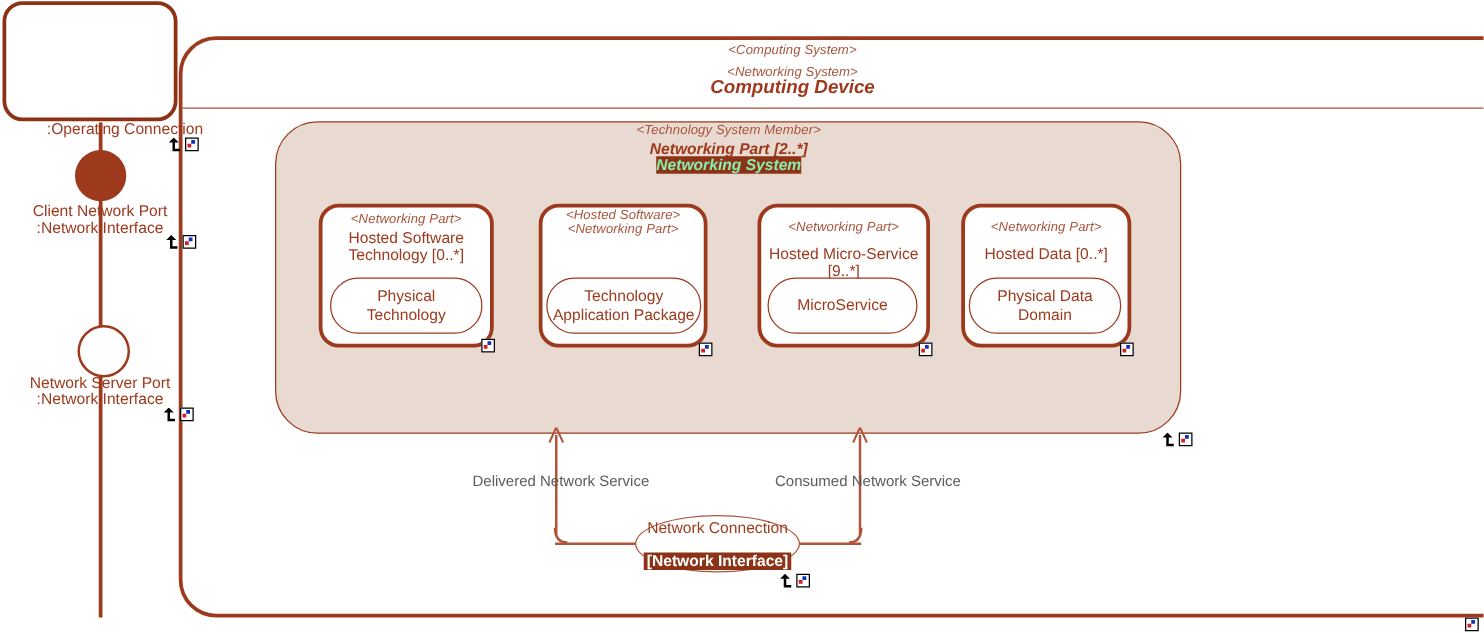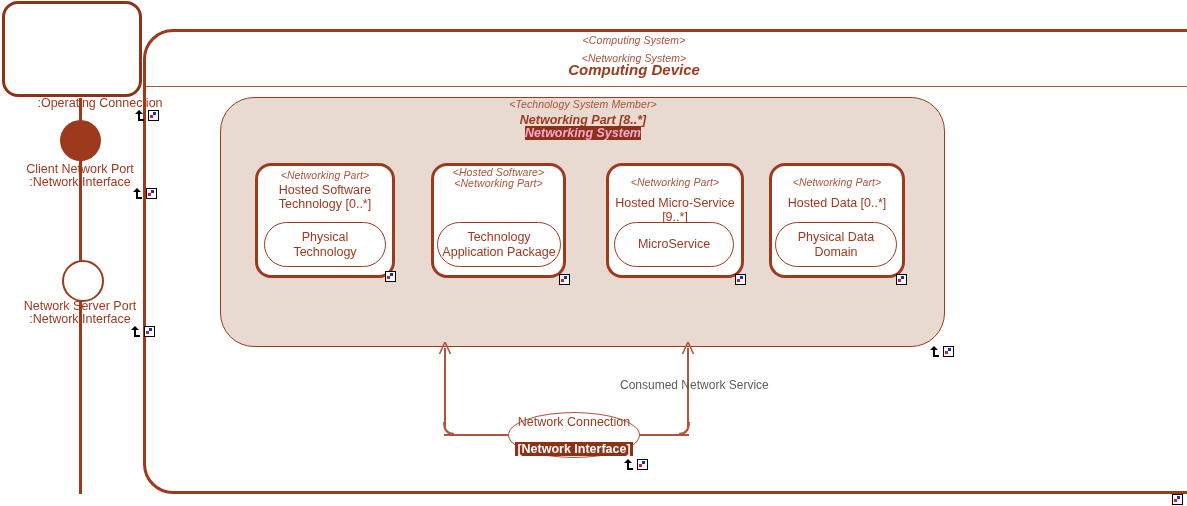--- a/index.html
+++ b/index.html
@@ -16,21 +16,21 @@
   }
 
   
   .t{position:absolute;text-align:center;line-height:1.12;color:#9d3a1e;}
   .stereo{font-style:italic;font-size:10.5px;color:#a9543c;letter-spacing:.1px;}
   .nm{font-style:italic;font-weight:bold;font-size:12.5px;color:#9d3a1e;}
   .plain{font-size:12.5px;color:#9d3a1e;}
   .hl{
     display:inline-block;
     background:#8c3317;
-    color:#f9a8d4;
+    color:#86efac;
     font-style:italic;
     font-weight:bold;
     font-size:12.5px;
     padding:0 0;
   }
   .hl2{
     display:inline-block;
     background:#8c3317;
     color:#ffffff;
     font-weight:bold;
@@ -155,21 +155,21 @@
   <div class="t stereo" style="left:434px;top:35px;width:400px;">&lt;Computing System&gt;</div>
   <div class="t stereo" style="left:434px;top:53px;width:400px;text-align:center;">&lt;Networking System&gt;</div>
   <div class="t" style="left:434px;top:61px;width:400px;">
     <span class="nm" style="font-size:15px;">Computing Device</span>
   </div>
 
   <div class="inner-region" style="left:220px;top:97px;width:725px;height:250px;"></div>
 
   <div class="t stereo" style="left:433px;top:99px;width:300px;">&lt;Technology System Member&gt;</div>
   <div class="t" style="left:433px;top:110px;width:300px;">
-    <span class="nm">Networking Part [8..*]</span>
+    <span class="nm">Networking Part [2..*]</span>
   </div>
   <div class="t" style="left:433px;top:123px;width:300px;">
     <span class="hl">Networking System</span>
   </div>
 
   <div class="part-box" style="left:255px;top:163px;width:140px;height:115px;"></div>
   <div class="t stereo" style="left:255px;top:170px;width:140px;">&lt;Networking Part&gt;</div>
   <div class="t plain" style="left:258px;top:183px;width:134px;">Hosted Software Technology [0..*]</div>
   <div class="inner-pill" style="left:264px;top:222px;width:122px;height:45px;">
     <span>Physical Technology</span>
@@ -273,20 +273,21 @@
   <div class="t plain" style="left:11px;top:75px;width:120px;">Policy</div>
 
   <svg class="arrowhead" style="left:438px;top:342px;width:14px;height:14px;" viewBox="0 0 14 14">
     <path d="M7 0 L1.5 12 M7 0 L12.5 12" stroke="#b0553a" stroke-width="1.6" fill="none"></path>
   </svg>
   <div class="vline2" style="left:444px;top:348px;height:80px;"></div>
   <div class="hline" style="left:444px;top:434px;width:68px;"></div>
   <svg style="position:absolute;left:438px;top:422px;width:16px;height:14px;" viewBox="0 0 16 14">
     <path d="M6 0 Q6 12 16 12" stroke="#b0553a" stroke-width="2" fill="none"></path>
   </svg>
+  <div class="t gray" style="left:378px;top:379px;width:280px;text-align:left;">Delivered Network Service</div>
 
   <svg class="arrowhead" style="left:681px;top:342px;width:14px;height:14px;" viewBox="0 0 14 14">
     <path d="M7 0 L1.5 12 M7 0 L12.5 12" stroke="#b0553a" stroke-width="1.6" fill="none"></path>
   </svg>
   <div class="vline2" style="left:687px;top:348px;height:80px;"></div>
   <div class="hline" style="left:625px;top:434px;width:64px;"></div>
   <svg style="position:absolute;left:679px;top:422px;width:16px;height:14px;" viewBox="0 0 16 14">
     <path d="M10 0 Q10 12 0 12" stroke="#b0553a" stroke-width="2" fill="none"></path>
   </svg>
   <div class="t gray" style="left:620px;top:379px;width:280px;text-align:left;">Consumed Network Service</div>

